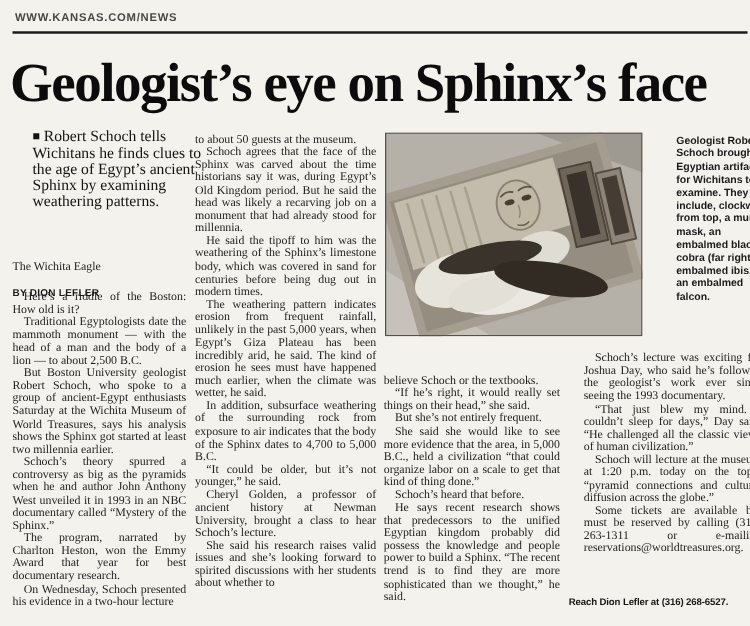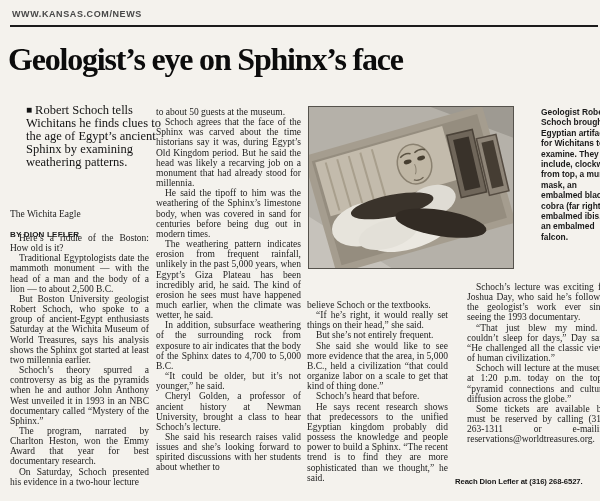--- a/index.html
+++ b/index.html
@@ -16,21 +16,21 @@
     font-family:"Liberation Sans", sans-serif;
     font-size:9px; letter-spacing:.6px; color:#474747; font-weight:bold;text-align:right;
   }
   .masthead-rule {
     position:absolute; left:10px; width:588px; top:25px;
     border-top:2.5px solid #1b1b1b;
   }
   .headline {
     position:absolute; left:8px; top:41px; width:592px;
     font-family:"Liberation Serif", serif;
-    font-size:32px; font-weight:bold; letter-spacing:-1.2px;
+    font-size:44px; font-weight:bold; letter-spacing:-1.2px;
     color:#0c0c0c; white-space:nowrap;
   }
   .blurb {
     position:absolute; left:26px; top:103px; width:141px;
     font-size:12.5px; line-height:13px; color:#131313;
   }
   .byline-author {
     position:absolute; left:10px; top:198px;
     font-family:"Liberation Sans", sans-serif;
     font-size:8px; font-weight:bold; letter-spacing:.2px; color:#1a1a1a;margin-top:32px;
@@ -80,26 +80,26 @@
 
 <div class="byline-author">BY DION LEFLER</div>
 <div class="byline-pub">The Wichita Eagle</div>
 
 <div id="col1" class="col">
     <p class="">Here’s a riddle of the Boston: How old is it?</p>
     <p class="">Traditional Egyptologists date the mammoth monument — with the head of a man and the body of a lion — to about 2,500 B.C.</p>
     <p class="">But Boston University geologist Robert Schoch, who spoke to a group of ancient-Egypt enthusiasts Saturday at the Wichita Museum of World Treasures, says his analysis shows the Sphinx got started at least two millennia earlier.</p>
     <p class="">Schoch’s theory spurred a controversy as big as the pyramids when he and author John Anthony West unveiled it in 1993 in an NBC documentary called “Mystery of the Sphinx.”</p>
     <p class="">The program, narrated by Charlton Heston, won the Emmy Award that year for best documentary research.</p>
-    <p class="">On Saturday, Schoch presented his evidence in a two-hour lecture</p>
+    <p class="">On Wednesday, Schoch presented his evidence in a two-hour lecture</p>
   </div>
 <div id="col2" class="col">
     <p class="cont">to about 50 guests at the museum.</p>
     <p class="">Schoch agrees that the face of the Sphinx was carved about the time historians say it was, during Egypt’s Old Kingdom period. But he said the head was likely a recarving job on a monument that had already stood for millennia.</p>
-    <p class="">He said the tipoff to him was the weathering of the Sphinx’s limestone body, when was covered in sand for centuries before being dug out in modern times.</p>
+    <p class="">He said the tipoff to him was the weathering of the Sphinx’s limestone body, which was covered in sand for centuries before being dug out in modern times.</p>
     <p class="">The weathering pattern indicates erosion from frequent rainfall, unlikely in the past 5,000 years, when Egypt’s Giza Plateau has been incredibly arid, he said. The kind of erosion he sees must have happened much earlier, when the climate was wetter, he said.</p>
     <p class="">In addition, subsurface weathering of the surrounding rock from exposure to air indicates that the body of the Sphinx dates to 4,700 to 5,000 B.C.</p>
     <p class="">“It could be older, but it’s not younger,” he said.</p>
     <p class="">Cheryl Golden, a professor of ancient history at Newman University, brought a class to hear Schoch’s lecture.</p>
     <p class="">She said his research raises valid issues and she’s looking forward to spirited discussions with her students about whether to</p>
   </div>
 
 <div class="photo">
   <svg viewBox="0 0 206 163" xmlns="http://www.w3.org/2000/svg">
     <rect x="0" y="0" width="206" height="163" fill="#b5b1a9"></rect>

